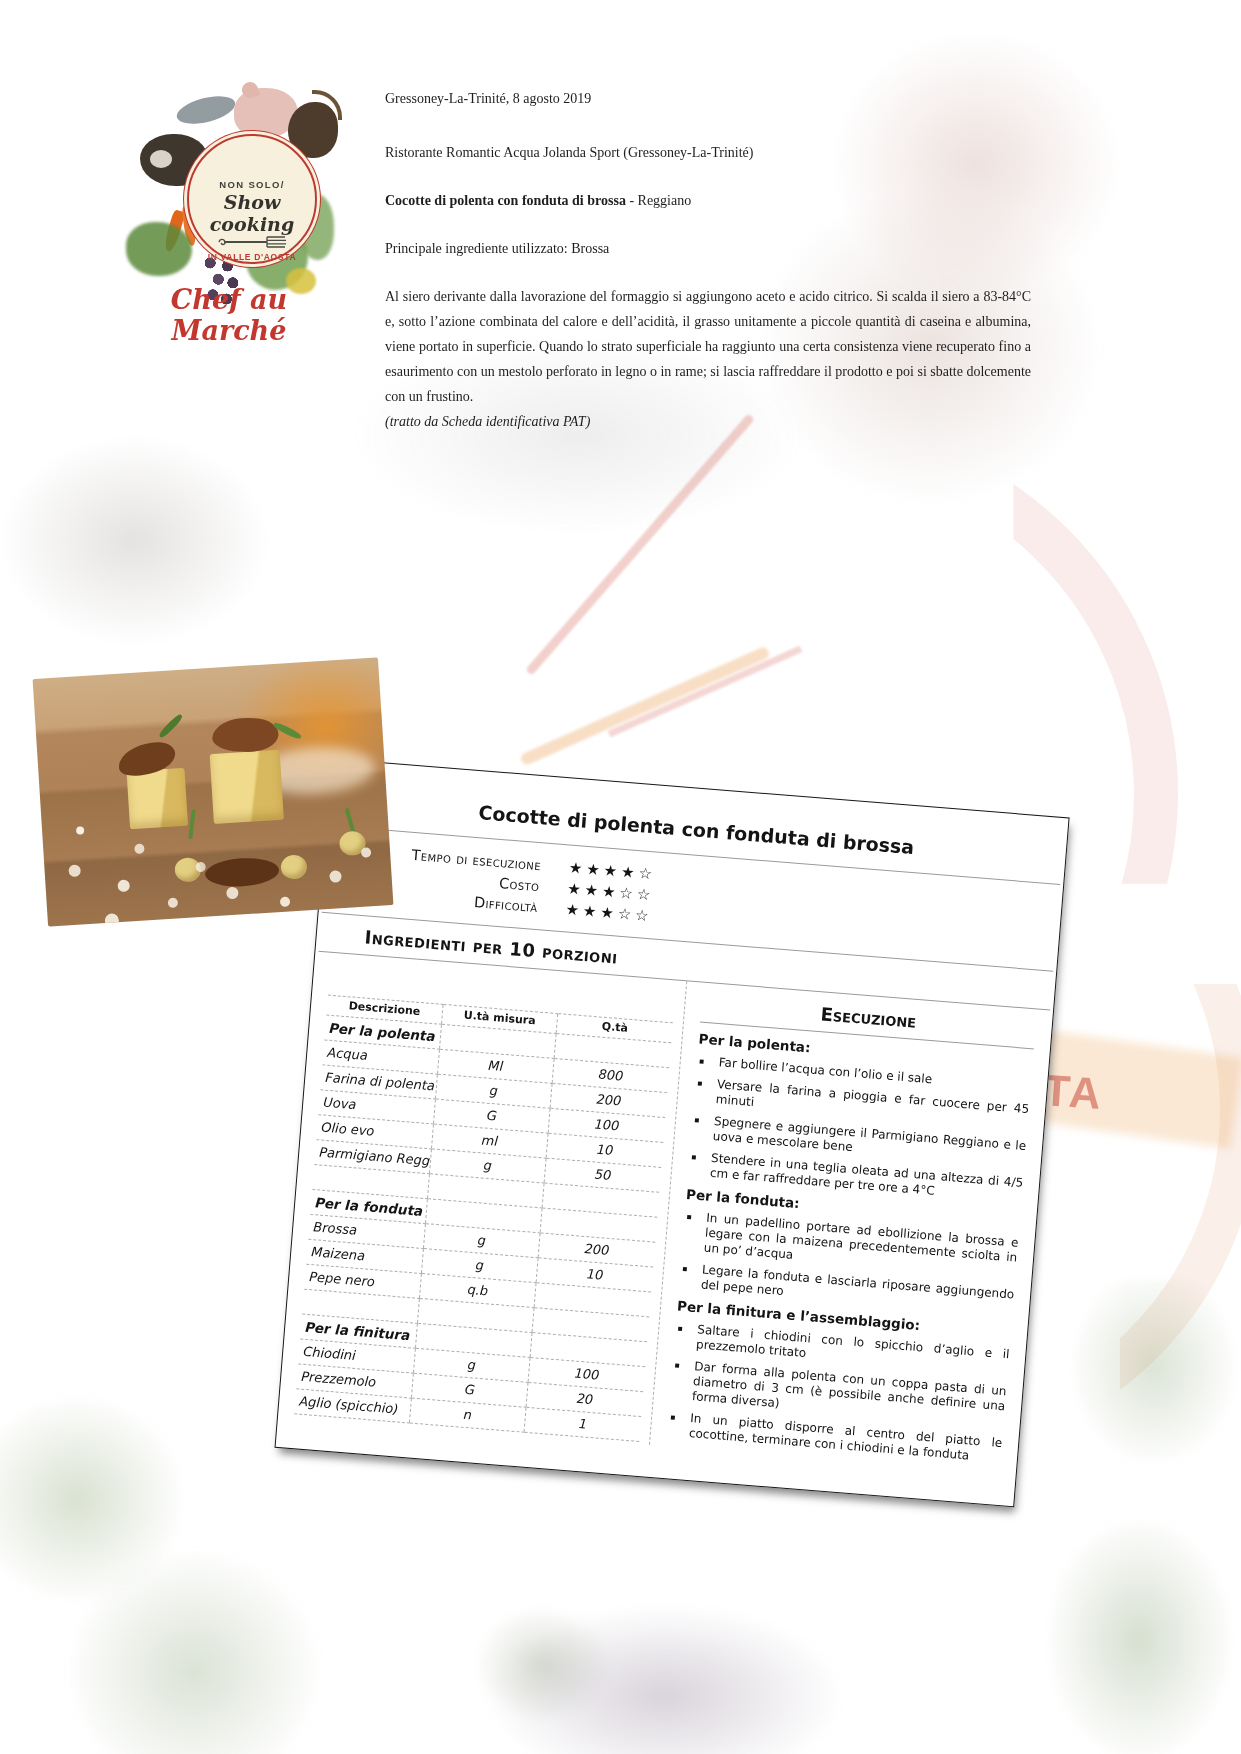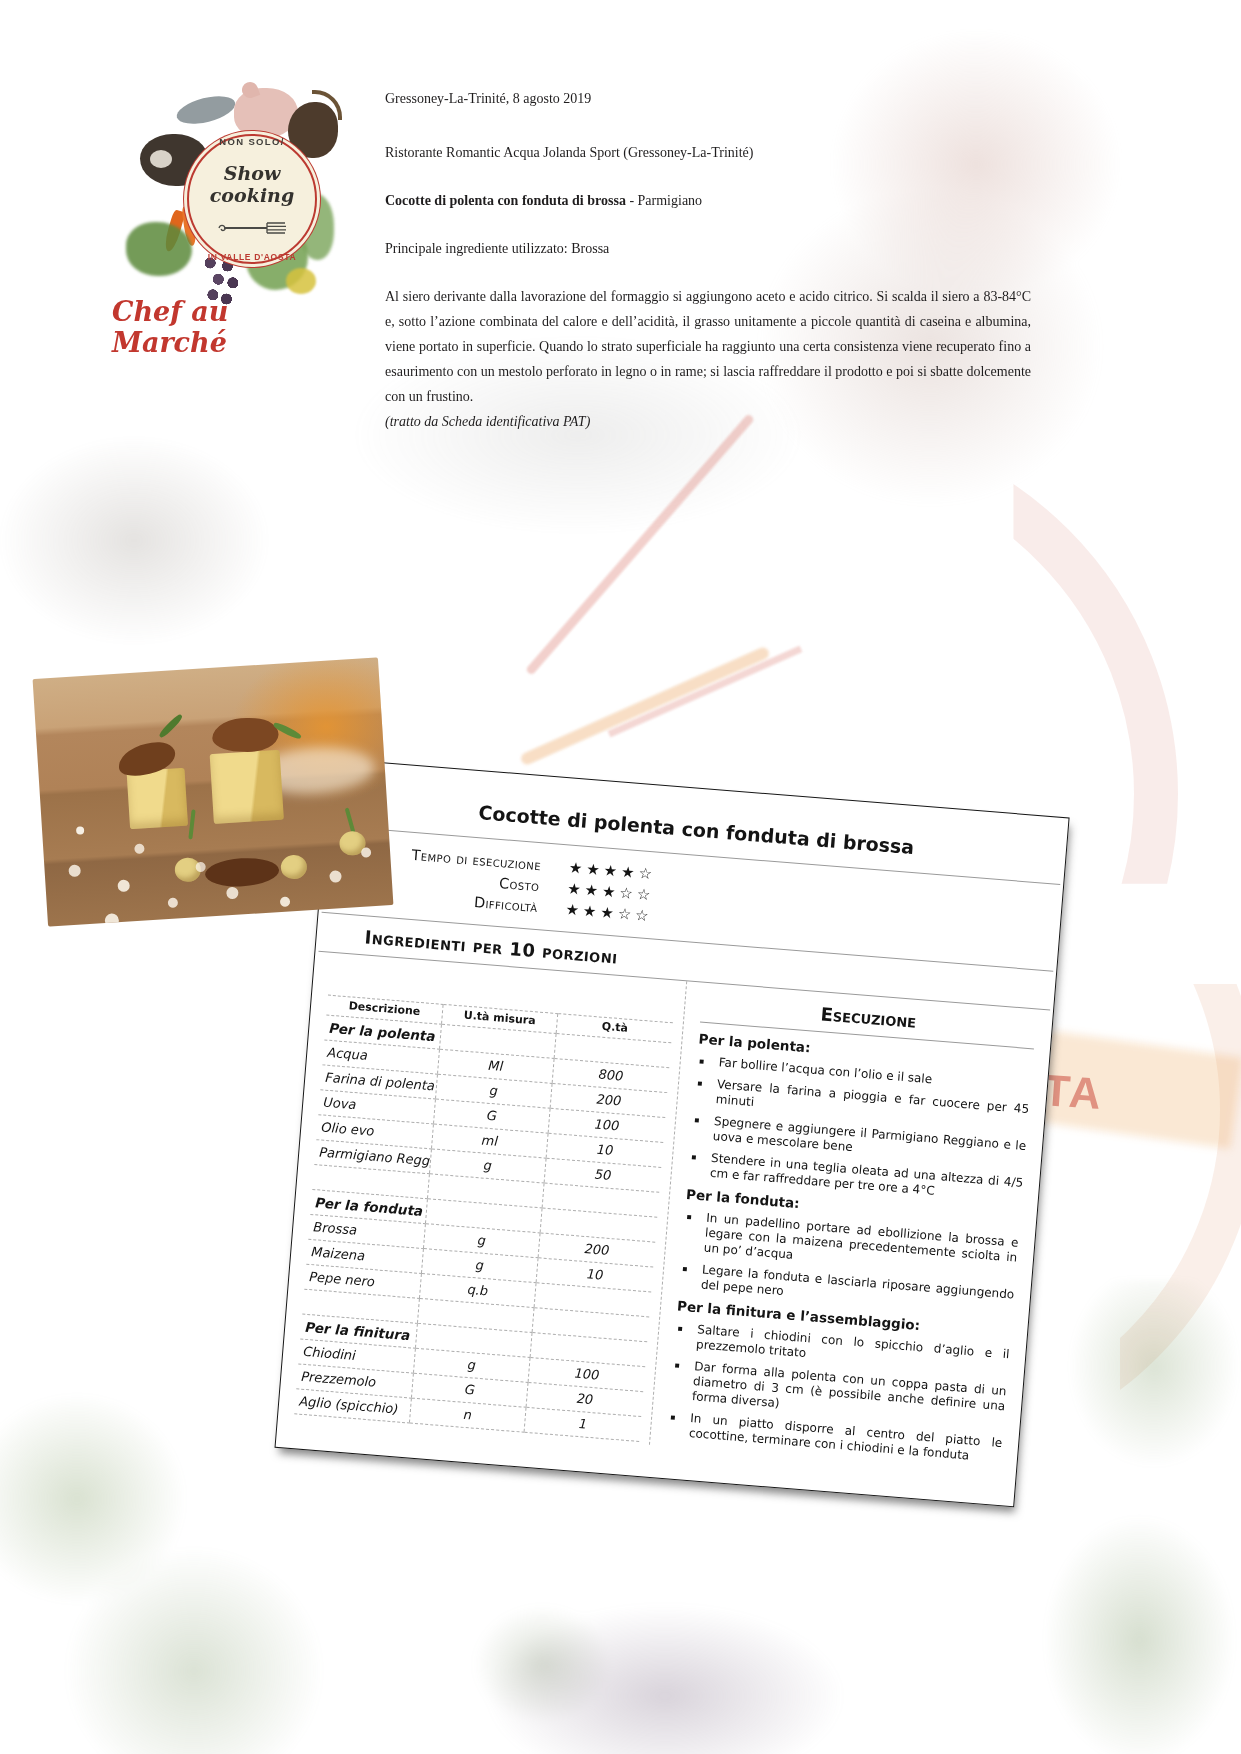--- a/index.html
+++ b/index.html
@@ -73,30 +73,30 @@
                 radial-gradient(9px 9px at 35% 78%, #54405c 60%, transparent 62%),
                 radial-gradient(9px 9px at 60% 85%, #4a3752 60%, transparent 62%); }
   #a-dand { left:128px; top:156px; width:62px; height:62px; background:#6a9a46;
     border-radius:50% 45% 55% 50%; filter:blur(1.5px); opacity:.8; }
   #a-flower { left:168px; top:196px; width:30px; height:26px; background:#d6c23e;
     border-radius:50%; filter:blur(1px); opacity:.85; }
   #a-thyme { left:180px; top:122px; width:36px; height:66px; background:#7aa45a;
     border-radius:50% 50% 45% 55%; filter:blur(1.5px); opacity:.8; }
   #badge { position:absolute; left:69px; top:62px; width:126px; height:126px; border-radius:50%;
     background:#f6f0dd; border:2px solid #bc3a31; box-shadow:0 0 0 3px #f6f0dd, 0 0 0 4px #bc3a31;
-    display:flex; flex-direction:column; align-items:center; justify-content:space-between; text-align:center; }
+    display:flex; flex-direction:column; align-items:center; justify-content:flex-end; text-align:center; }
   .badge-l1 { font-family:"Liberation Sans",sans-serif; font-size:9.5px; letter-spacing:.14em;
     color:#403e3a; font-weight:bold; }
   .badge-l2 { font-family:"DejaVu Serif",serif; font-style:italic; font-weight:bold; font-size:19px;
     color:#34322e; margin-top:1px; }
   .badge-l3 { font-family:"Liberation Sans",sans-serif; font-size:8.5px; font-weight:bold;
     letter-spacing:.08em; color:#bc3a31; margin-top:3px; }
-  #logo-caption { position:absolute; left:-6px; top:212px; width:234px; text-align:left;
+  #logo-caption { position:absolute; left:-6px; top:212px; width:234px; text-align:center;
     font-family:"DejaVu Serif",serif; font-style:italic; font-weight:bold; font-size:27px;
-    color:#c2372e;margin-top:12px; }
+    color:#c2372e; }
 
   
   #header-block { position:absolute; left:385px; top:86px; width:646px; z-index:2;
     font-size:14px; line-height:25px; }
   .h-date { margin-bottom:29px; }
   .h-chef, .h-rest { margin:0; }
   .h-dish { margin-top:23px; }
   .h-dish b { font-weight:bold; }
   .h-main { margin-top:23px; margin-bottom:23px; }
   #body-paragraphs p { margin:0; text-align:justify; }
@@ -213,21 +213,21 @@
         <path d="M52 2 L52 12 M52 2 L70 2 M52 5.4 L71 5.4 M52 8.8 L71 8.8 M52 12 L70 12" stroke="#4a4a46" stroke-width="1.3" fill="none"></path>
       </svg>
       <div class="badge-l3">IN VALLE D'AOSTA</div>
     </div>
     <div id="logo-caption">Chef au Marché</div>
   </div>
 
   <div id="header-block">
     <div class="h-date">Gressoney-La-Trinité, 8 agosto 2019</div>
     <p class="h-rest">Ristorante Romantic Acqua Jolanda Sport (Gressoney-La-Trinité)</p>
-    <div class="h-dish"><b>Cocotte di polenta con fonduta di brossa</b><span> - Parmigiano</span></div>
+    <div class="h-dish"><b>Cocotte di polenta con fonduta di brossa</b><span> - Reggiano</span></div>
     <div class="h-main">Principale ingrediente utilizzato: Brossa</div>
     <div id="body-paragraphs">
         <p>Al siero derivante dalla lavorazione del formaggio si aggiungono aceto e acido citrico. Si scalda il siero a 83-84°C e, sotto l’azione combinata del calore e dell’acidità, il grasso unitamente a piccole quantità di caseina e albumina, viene portato in superficie. Quando lo strato superficiale ha raggiunto una certa consistenza viene recuperato fino a esaurimento con un mestolo perforato in legno o in rame; si lascia raffreddare il prodotto e poi si sbatte dolcemente con un frustino.</p>
         <p class="ital">(tratto da Scheda identificativa PAT)</p>
       </div>
   </div>
 
   <div id="photo">
     <div class="glow"></div>
     <div class="speckle"></div>

